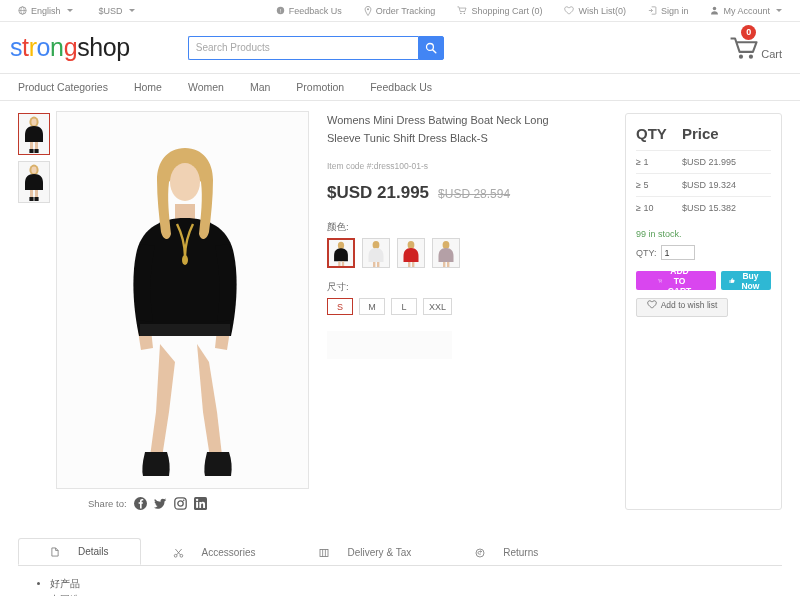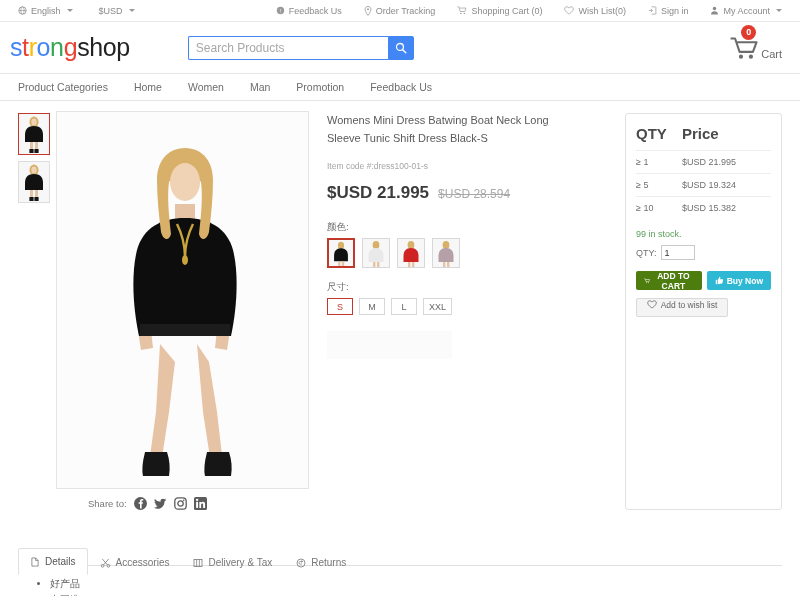--- a/index.html
+++ b/index.html
@@ -31,22 +31,22 @@
 
   
   .header {
     height:52px; display:flex; align-items:center; padding:0 10px;
     border-bottom:1px solid #e6e6e6; background:#fff;
   }
   .logo { font-size:25px; font-weight:400; letter-spacing:-0.4px; font-family:"Liberation Sans", sans-serif; }
   .logo span { display:inline; }
   .search-wrap { margin-left:58px; display:flex; align-items:center; }
   .search-input {
-    width:200px; height:24px; border:1px solid #4285f4; border-right:none;
-    border-radius:2px 0 0 2px; padding:0 7px; font-size:12px; color:#333;
+    width:230px; height:24px; border:1px solid #4285f4; border-right:none;
+    border-radius:2px 0 0 2px; padding:0 7px; font-size:10px; color:#333;
     outline:none; font-family:"Liberation Sans", sans-serif; background:#fff;
   }
   .search-input::placeholder { color:#a8a8a8; }
   .search-btn {
     width:26px; height:24px; background:#4285f4; border:1px solid #4285f4;
     border-radius:0 2px 2px 0; display:flex; align-items:center; justify-content:center;
     cursor:pointer; padding:0;
   }
   .cart-area { margin-left:auto; display:flex; align-items:flex-end; position:relative; cursor:pointer; padding-right:8px;}
   .cart-badge {
@@ -133,38 +133,38 @@
   .qty-input {
     width:34px; height:15px; border:1px solid #c9c9c9; font-size:9px;
     padding:0 3px; color:#333; outline:none; font-family:"Liberation Sans", sans-serif;
   }
   .btn-row { display:flex; gap:5px; margin-bottom:8px; }
   .btn {
     border:none; border-radius:2px; color:#fff; font-size:8.5px; font-weight:bold;
     display:flex; align-items:center; justify-content:center; gap:3px;
     cursor:pointer; height:19px; font-family:"Liberation Sans", sans-serif;
   }
-  .btn-cart { background:#4d7c0f; flex:1; padding:0 8px; }
+  .btn-cart { background:#d946ef; flex:1; padding:0 22px; }
   .btn-buy { background:#2eb8d4; padding:0 8px; }
   .btn-wish {
     background:#f4f4f4; border:1px solid #d9d9d9; color:#666; font-weight:normal;
     height:19px; border-radius:2px; font-size:8.5px; display:flex; align-items:flex-start;
     justify-content:center; gap:4px; width:92px; cursor:pointer;
     font-family:"Liberation Sans", sans-serif;
   }
 
   
   .tabs-sec { padding:0 18px; margin-top:28px; }
   .tabs {
     display:flex; border-bottom:1px solid #e0e0e0; gap:0; align-items:flex-end;
   }
   .tab {
-    display:flex; align-items:center; gap:5px; font-size:10px; color:#777;
-    padding:7px 11px; cursor:pointer; border:1px solid transparent;
-    border-bottom:none; position:relative; top:10px; white-space:nowrap;
+    display:flex; align-items:center; gap:18px; font-size:10px; color:#777;
+    padding:7px 31px; cursor:pointer; border:1px solid transparent;
+    border-bottom:none; position:relative; top:0; white-space:nowrap;
   }
   .tab.active {
     color:#555; border:1px solid #e0e0e0; border-bottom:1px solid #fff;
     background:#fff; border-radius:3px 3px 0 0;
   }
   .tab-body { padding:10px 0 0 0; }
   .tab-body ul { margin:0; padding-left:32px; }
   .tab-body li { font-size:10px; color:#5f5f5f; line-height:16px; list-style:disc; }
 
   

